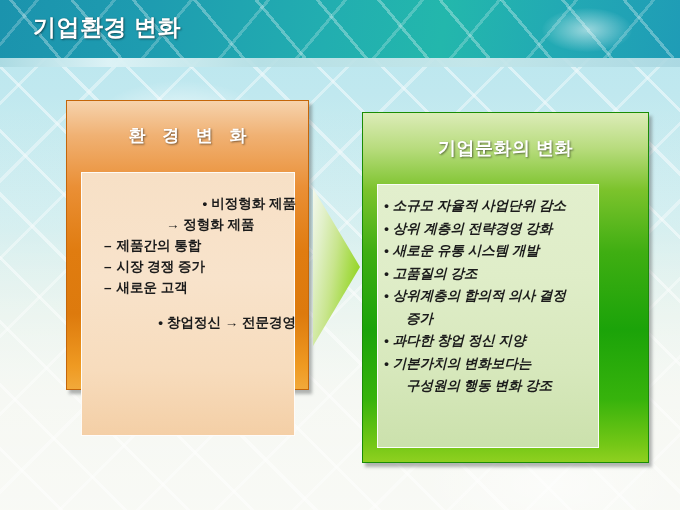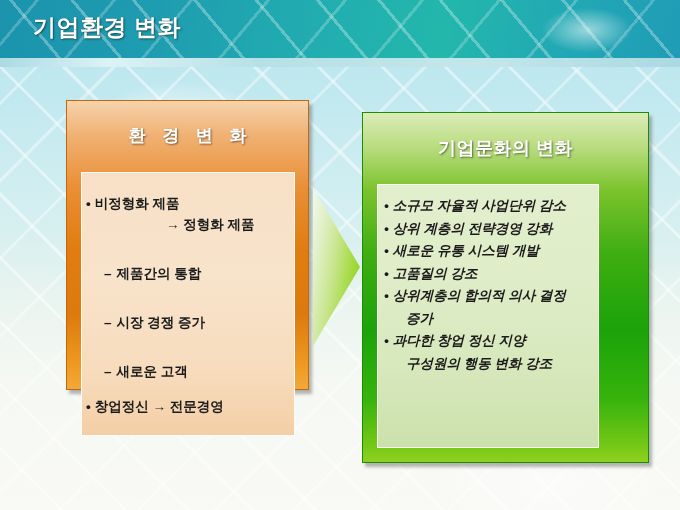--- a/index.html
+++ b/index.html
@@ -237,23 +237,23 @@
   #right-body {
     left: 378px; top: 195px;
     width: 224px;
     font-size: 13.5px;
     line-height: 22.5px;
     font-style: italic;
   }
   .line {
     white-space: nowrap;
   }
-  .lvl1 { padding-left: 4px; }
+  .lvl1 { padding-left: 4px; text-align: right; }
   .lvl1-cont { padding-left: 84px; }
-  .lvl2 { padding-left: 22px; margin-top: 28px; }
+  .lvl2 { padding-left: 22px; }
   .cont-right { padding-left: 20px; }
   .gap { height: 14px; }
   .bullet-dot::before {
     content: "\2022";
     margin-right: 4px;
   }
   .bullet-dash::before {
     content: "\2013";
     margin-right: 5px;
   }
@@ -311,16 +311,17 @@
     <div class="box-inner"></div>
   </div>
   <div class="body-text" id="right-body">
       <div class="line bullet-dot">소규모 자율적 사업단위 감소</div>
       <div class="line bullet-dot">상위 계층의 전략경영 강화</div>
       <div class="line bullet-dot">새로운 유통 시스템 개발</div>
       <div class="line bullet-dot">고품질의 강조</div>
       <div class="line bullet-dot">상위계층의 합의적 의사 결정</div>
       <div class="line cont-right">증가</div>
       <div class="line bullet-dot">과다한 창업 정신 지양</div>
+      <div class="line bullet-dot">기본가치의 변화보다는</div>
       <div class="line cont-right">구성원의 행동 변화 강조</div>
     </div>
 
 </div>
 
 </body></html>

